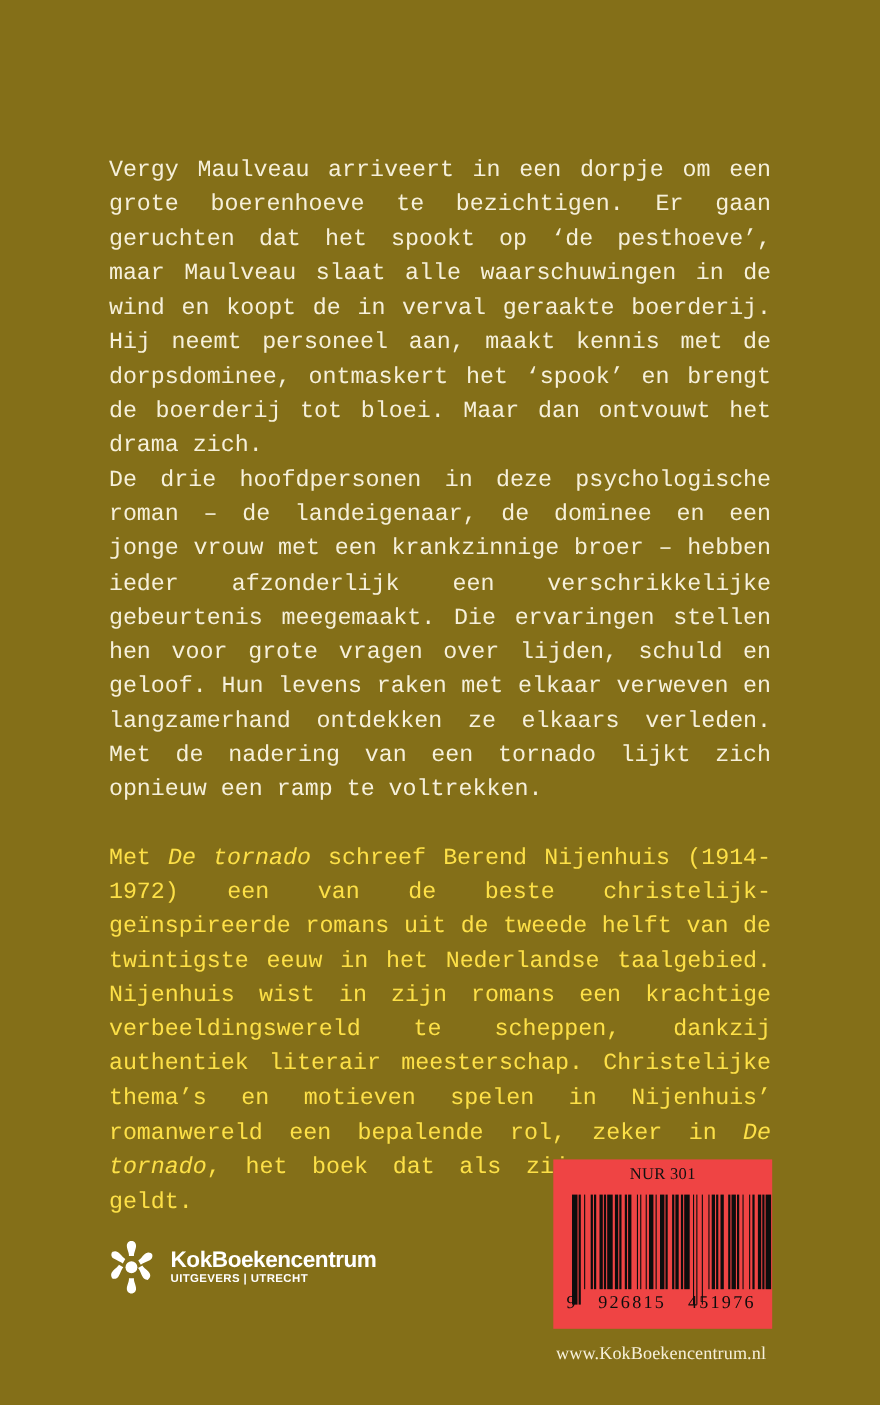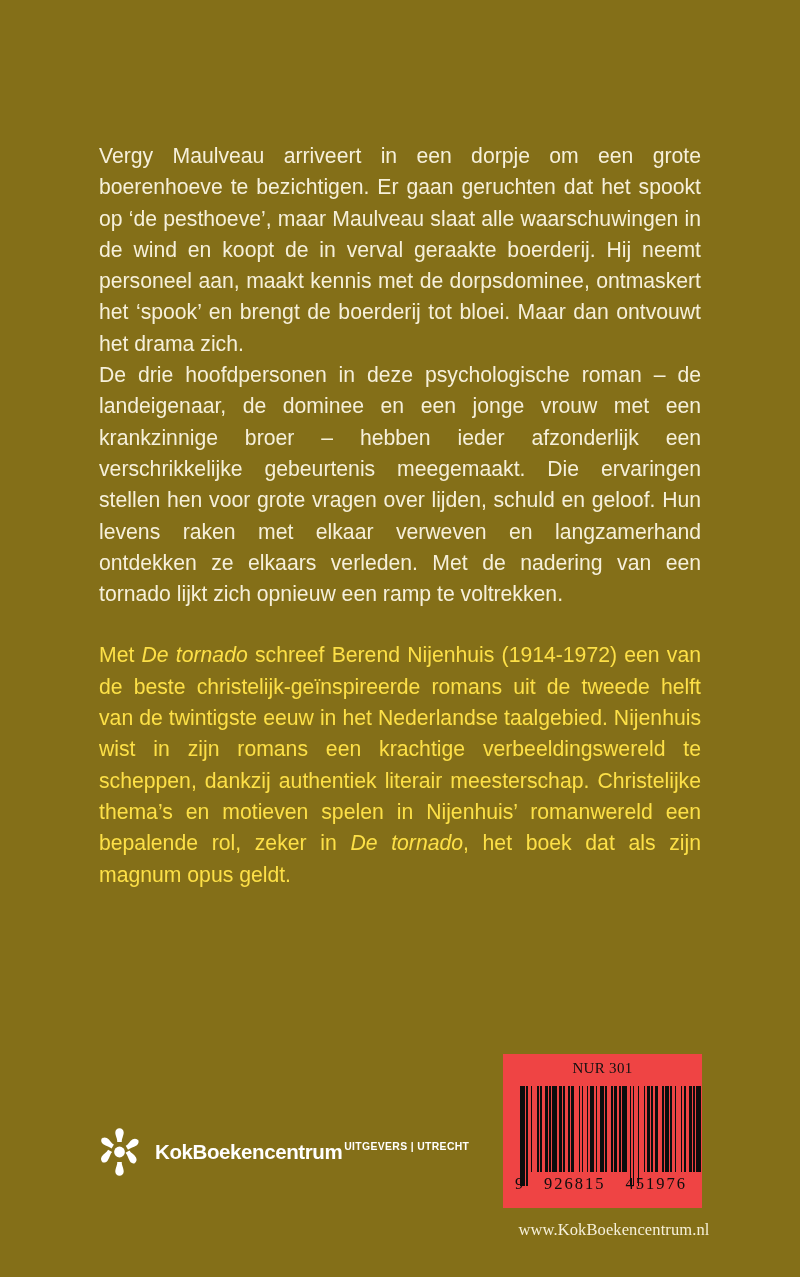--- a/index.html
+++ b/index.html
@@ -38,21 +38,21 @@
   
   .blurb {
     position: absolute;
     left: 99px;
     top: 140px;
     width: 602px;
   }
 
   .para {
     margin: 0;
-    font-family: Liberation Sans, sans-serif;
+    font-family: Liberation Mono, monospace;
     font-size: 21.2px;
     line-height: 31.3px;
     text-align: justify;
     text-align-last: left;
     -moz-text-align-last: left;
     hyphens: manual;
   }
 
   .para.cream {
     color: #F6F0DA;
@@ -85,21 +85,21 @@
   }
 
   .logo-mark {
     width: 45px;
     height: 52px;
     flex: 0 0 auto;
   }
 
   .logo-words {
     display: flex;
-    flex-direction: row;
+    flex-direction: column;
     justify-content: center;
     gap: 2px;
   }
 
   .logo-name {
     font-family: "Liberation Sans", sans-serif;
     font-size: 20.5px;
     font-weight: 700;
     letter-spacing: -0.4px;
     color: #FFFFFF;
@@ -166,21 +166,21 @@
     font-size: 16.5px;
     color: #0D0D0D;
     letter-spacing: 0.6px;
   }
   .digits-lead { padding-left: 2px; }
   .digits-left { letter-spacing: 2.0px; }
   .digits-right { letter-spacing: 2.0px; padding-right: 2px; }
 
   .website {
     position: absolute;
-    left: 516px;
+    left: 503px;
     top: 1220px;
     width: 196px;
     text-align: center;
     font-family: "Liberation Serif", serif;
     font-size: 16.5px;
     color: #F6F0DA;
     letter-spacing: 0.1px;
   }
 </style>
 </head>

